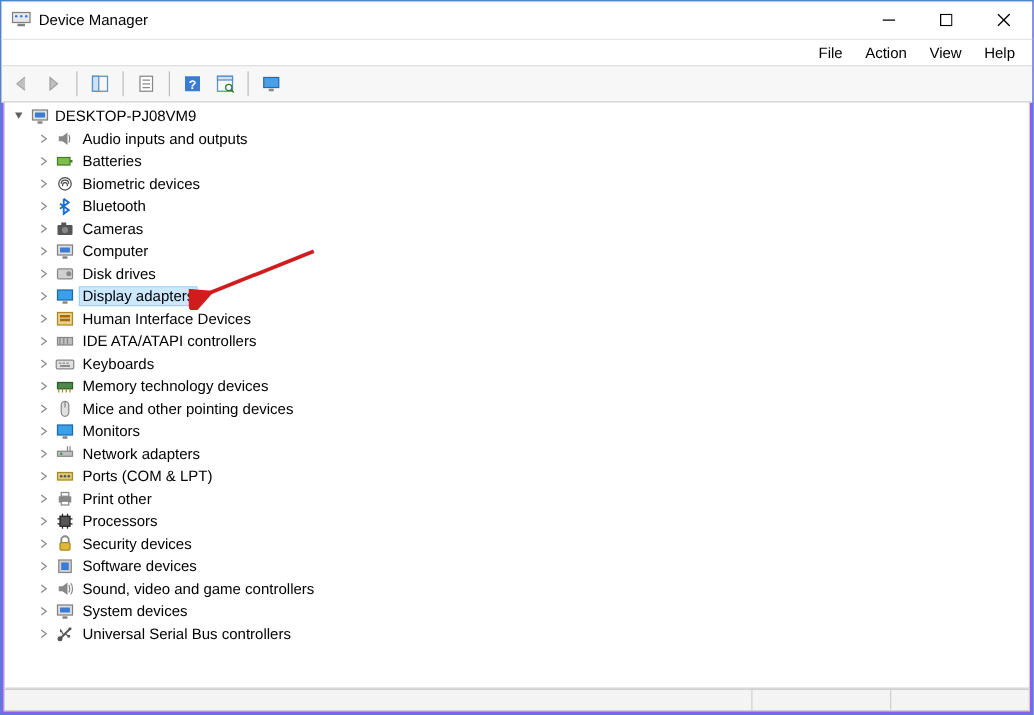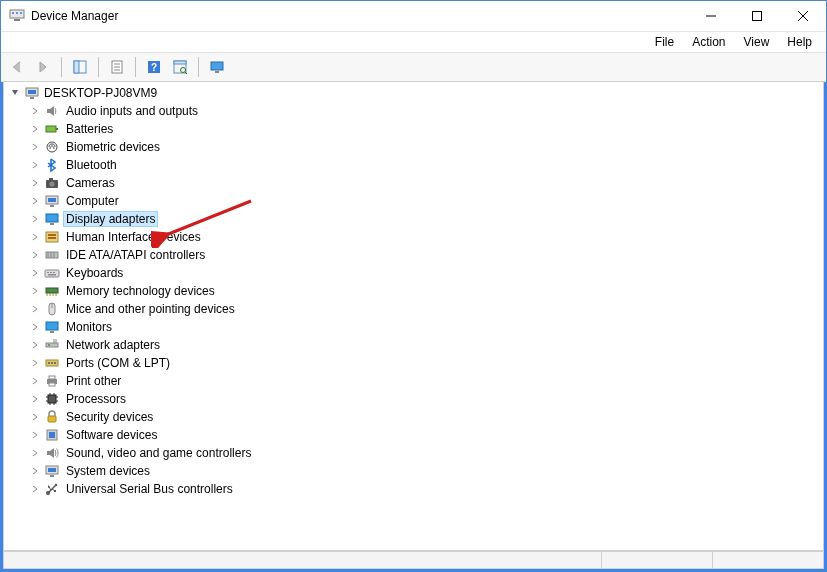--- a/index.html
+++ b/index.html
@@ -9,21 +9,21 @@
     font-size: 12px;
     background: #fff;
     color: #000;
   }
   .window {
     position: relative;
     width: 827px;
     height: 572px;
     border: 1px solid #4a87c7;
     box-sizing: border-box;
-    background: #3b82f6;
+    background: #8b5cf6;
     overflow: hidden;
   }
   
   .titlebar {
     height: 30px;
     display: flex;
     align-items: center;
     justify-content: space-between;
     padding-left: 8px;
     background: #fff;
@@ -345,20 +345,34 @@
             </span>
             <span class="node-icon">
               <svg width="16" height="16" viewBox="0 0 16 16">
                 <rect x="2" y="3" width="12" height="8" fill="#e0e0e0" stroke="#808080"></rect>
                 <rect x="4" y="5" width="8" height="4" fill="#3a7bd5"></rect>
                 <rect x="6" y="12" width="4" height="2" fill="#888"></rect>
               </svg>
             </span>
             <span class="node-label">Computer</span>
           </div>
+          <div class="node-row">
+            <span class="node-chevron">
+              <svg width="8" height="8">
+                <path d="M2 1 L6 4 L2 7" fill="none" stroke="#888"></path>
+              </svg>
+            </span>
+            <span class="node-icon">
+              <svg width="16" height="16" viewBox="0 0 16 16">
+                <rect x="2" y="4" width="12" height="8" rx="1" fill="#d0d0d0" stroke="#888"></rect>
+                <circle cx="11" cy="8" r="2" fill="#888"></circle>
+              </svg>
+            </span>
+            <span class="node-label">Disk drives</span>
+          </div>
           <div class="node-row selected">
             <span class="node-chevron">
               <svg width="8" height="8">
                 <path d="M2 1 L6 4 L2 7" fill="none" stroke="#888"></path>
               </svg>
             </span>
             <span class="node-icon">
               <svg width="16" height="16" viewBox="0 0 16 16">
                 <rect x="2" y="3" width="12" height="8" fill="#3aa0e8" stroke="#1a6aa8"></rect>
                 <rect x="6" y="12" width="4" height="2" fill="#888"></rect>

